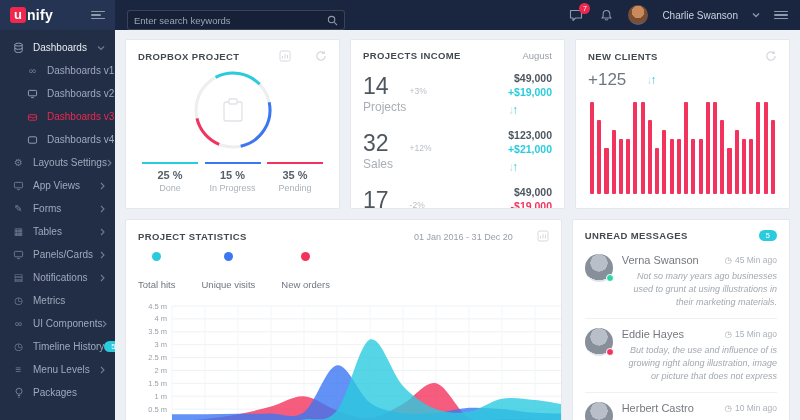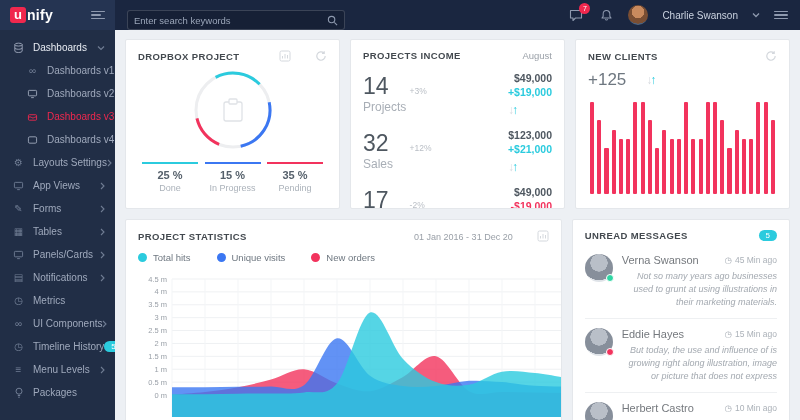--- a/index.html
+++ b/index.html
@@ -78,21 +78,21 @@
   .arrows { font-size:12px; line-height:1; letter-spacing:-2px; }
 
   
   .nc-delta { font-size:17px; font-weight:300; color:#6E7780; margin-top:8px; display:flex;
     align-items:center; gap:20px; }
   .nc-bars { display:flex; align-items:flex-end; gap:3.2px; height:92px; margin-top:12px; padding:0 2px; }
   .nc-bars .bar { flex:1; border-radius:1px; }
 
   
   .legend { display:flex; gap:26px; margin-top:10px; }
-  .leg-item { display:flex; align-items:center; gap:6px; font-size:9.5px; color:#6E7780; }
+  .leg-item { display:flex; align-items:center; gap:18px; font-size:9.5px; color:#6E7780;flex-direction:column; }
   .leg-dot { width:9px; height:9px; border-radius:50%; background:#ccc; }
   .stat-date { font-size:9px; color:#9AA0A8; white-space:nowrap; }
   #stats-chart { margin-top:4px; display:block; }
 
   
   .msg-list { margin-top:4px; }
   .msg { display:flex; gap:9px; padding:9px 0; border-bottom:1px solid #EEF0F2;text-align:right; }
   .msg:last-child { border-bottom:0; }
   .msg-av { position:relative; width:28px; height:28px; flex:0 0 28px; border-radius:50%;
     background:radial-gradient(circle at 50% 32%, #B9BFC8 0 36%, #878F9B 37% 72%, #DFE3E8 73%); }

